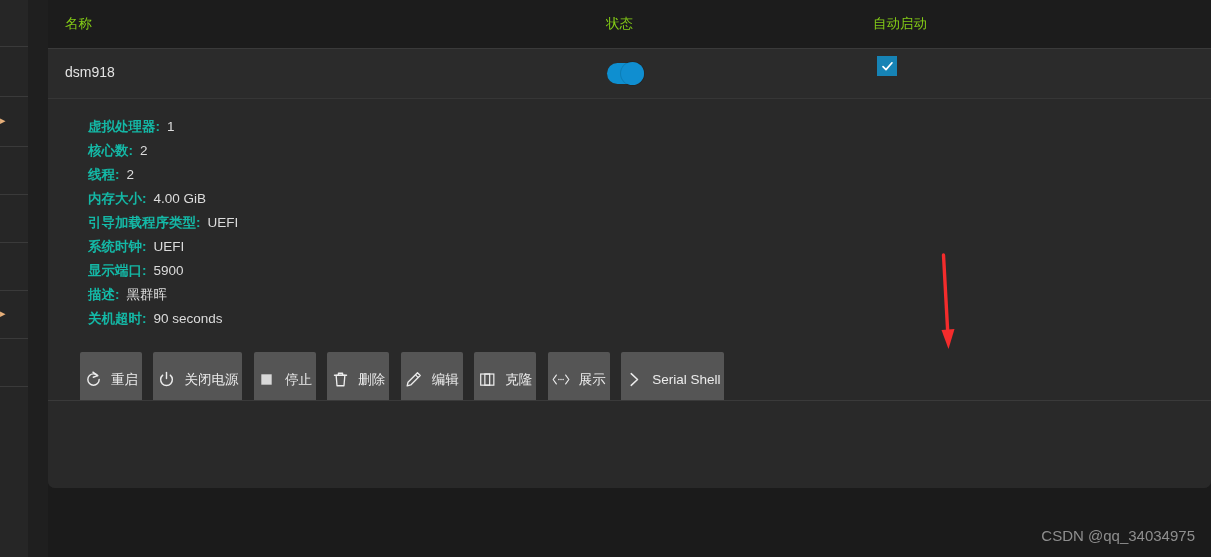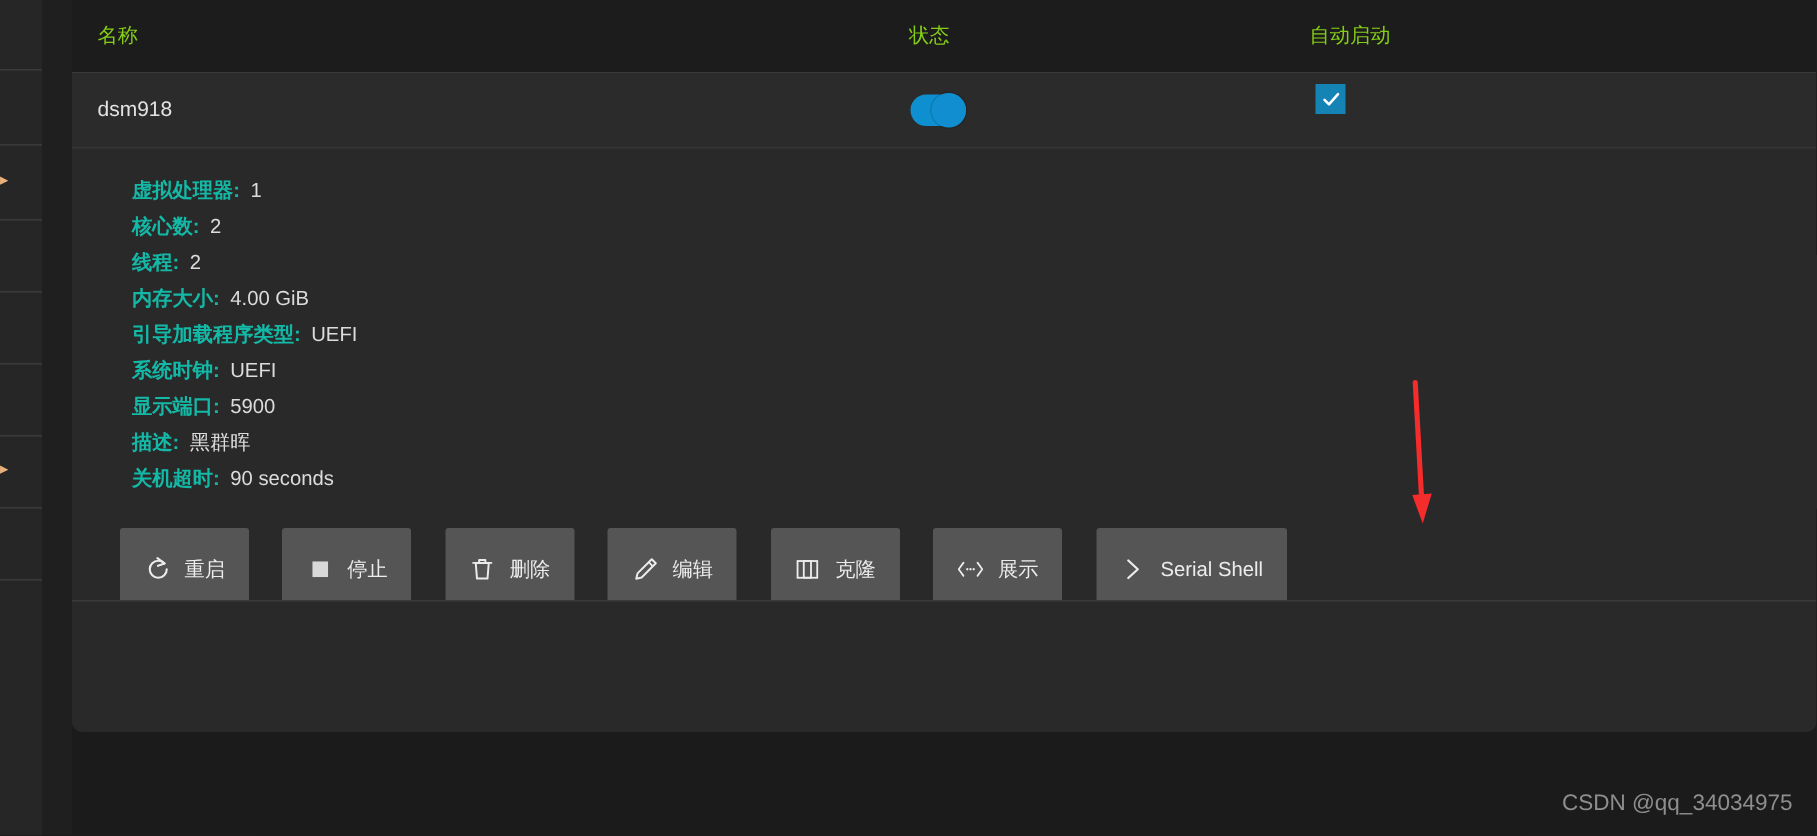--- a/index.html
+++ b/index.html
@@ -151,22 +151,22 @@
     width: 1163px;
     height: 48px;
     padding-left: 32px;
     box-sizing: border-box;
   }
   .tbtn {
     display: inline-flex;
     align-items: center;
     gap: 9px;
     height: 55px;
-    padding: 0 16px;
-    margin-right: 18px;
+    padding: 0 4px;
+    margin-right: 7px;
     background: #555555;
     color: #ececec;
     font-size: 13.5px;
     border: none;
     border-radius: 2px;
     cursor: pointer;
     vertical-align: top;
     white-space: nowrap;
     font-family: "Liberation Sans", "DejaVu Sans", sans-serif;
   }
@@ -288,20 +288,29 @@
     <button class="tbtn">
       <span class="bicon">
         <svg width="17" height="17" viewBox="0 0 18 18" aria-hidden="true">
           <path d="M15 9 A6 6 0 1 1 9 3 A6 6 0 0 1 13.4 4.9" fill="none" stroke="#ececec" stroke-width="1.5" stroke-linecap="round"></path>
           <path d="M8.4 1.2 L13.4 4.9 L8.8 6.6" fill="none" stroke="#ececec" stroke-width="1.5" stroke-linecap="round" stroke-linejoin="round"></path>
         </svg>
       </span>
       <span>重启</span>
     </button>
 
+    <button class="tbtn">
+      <span class="bicon">
+        <svg width="17" height="17" viewBox="0 0 18 18" aria-hidden="true">
+          <path d="M5 4.4 A6.2 6.2 0 1 0 13 4.4" fill="none" stroke="#ececec" stroke-width="1.5" stroke-linecap="round"></path>
+          <line x1="9" y1="1.6" x2="9" y2="8" stroke="#ececec" stroke-width="1.5" stroke-linecap="round"></line>
+        </svg>
+      </span>
+      <span>关闭电源</span>
+    </button>
 
     <button class="tbtn">
       <span class="bicon">
         <svg width="17" height="17" viewBox="0 0 18 18" aria-hidden="true">
           <rect x="3.5" y="3.5" width="11" height="11" fill="#d9d9d9"></rect>
         </svg>
       </span>
       <span>停止</span>
     </button>
 

